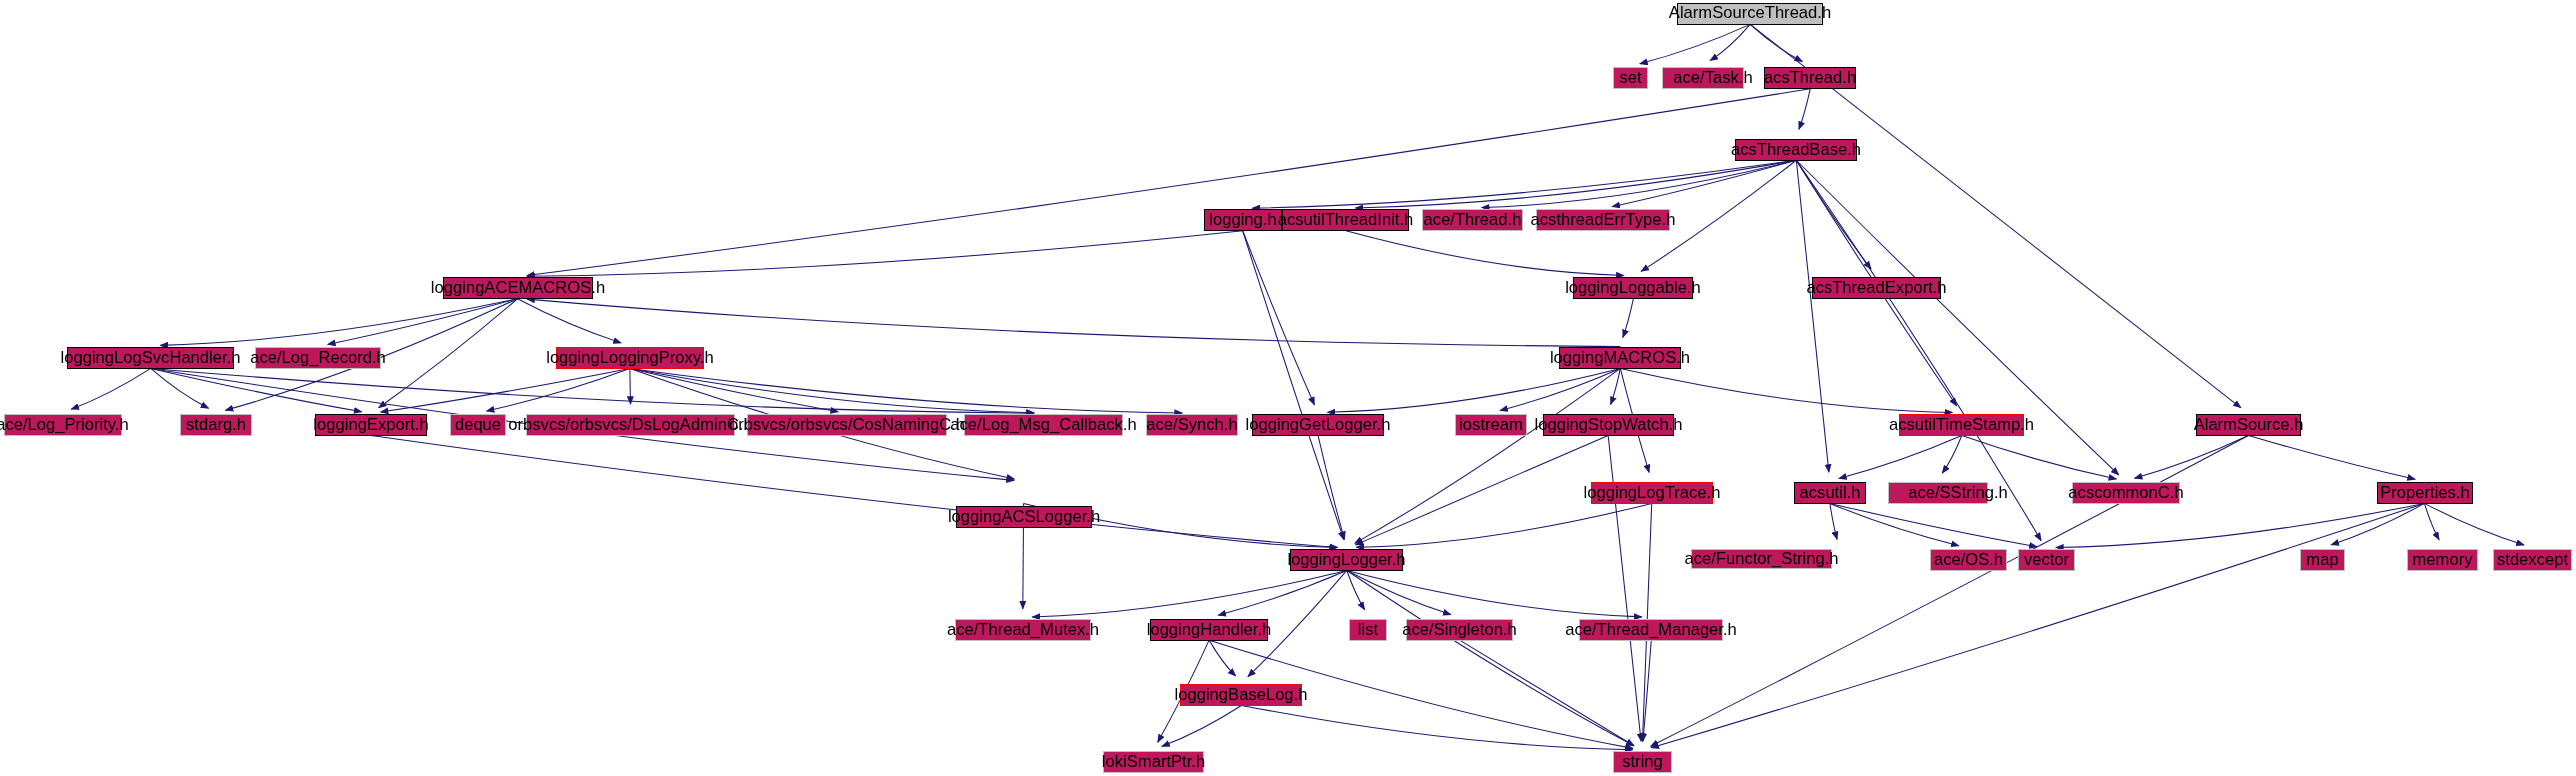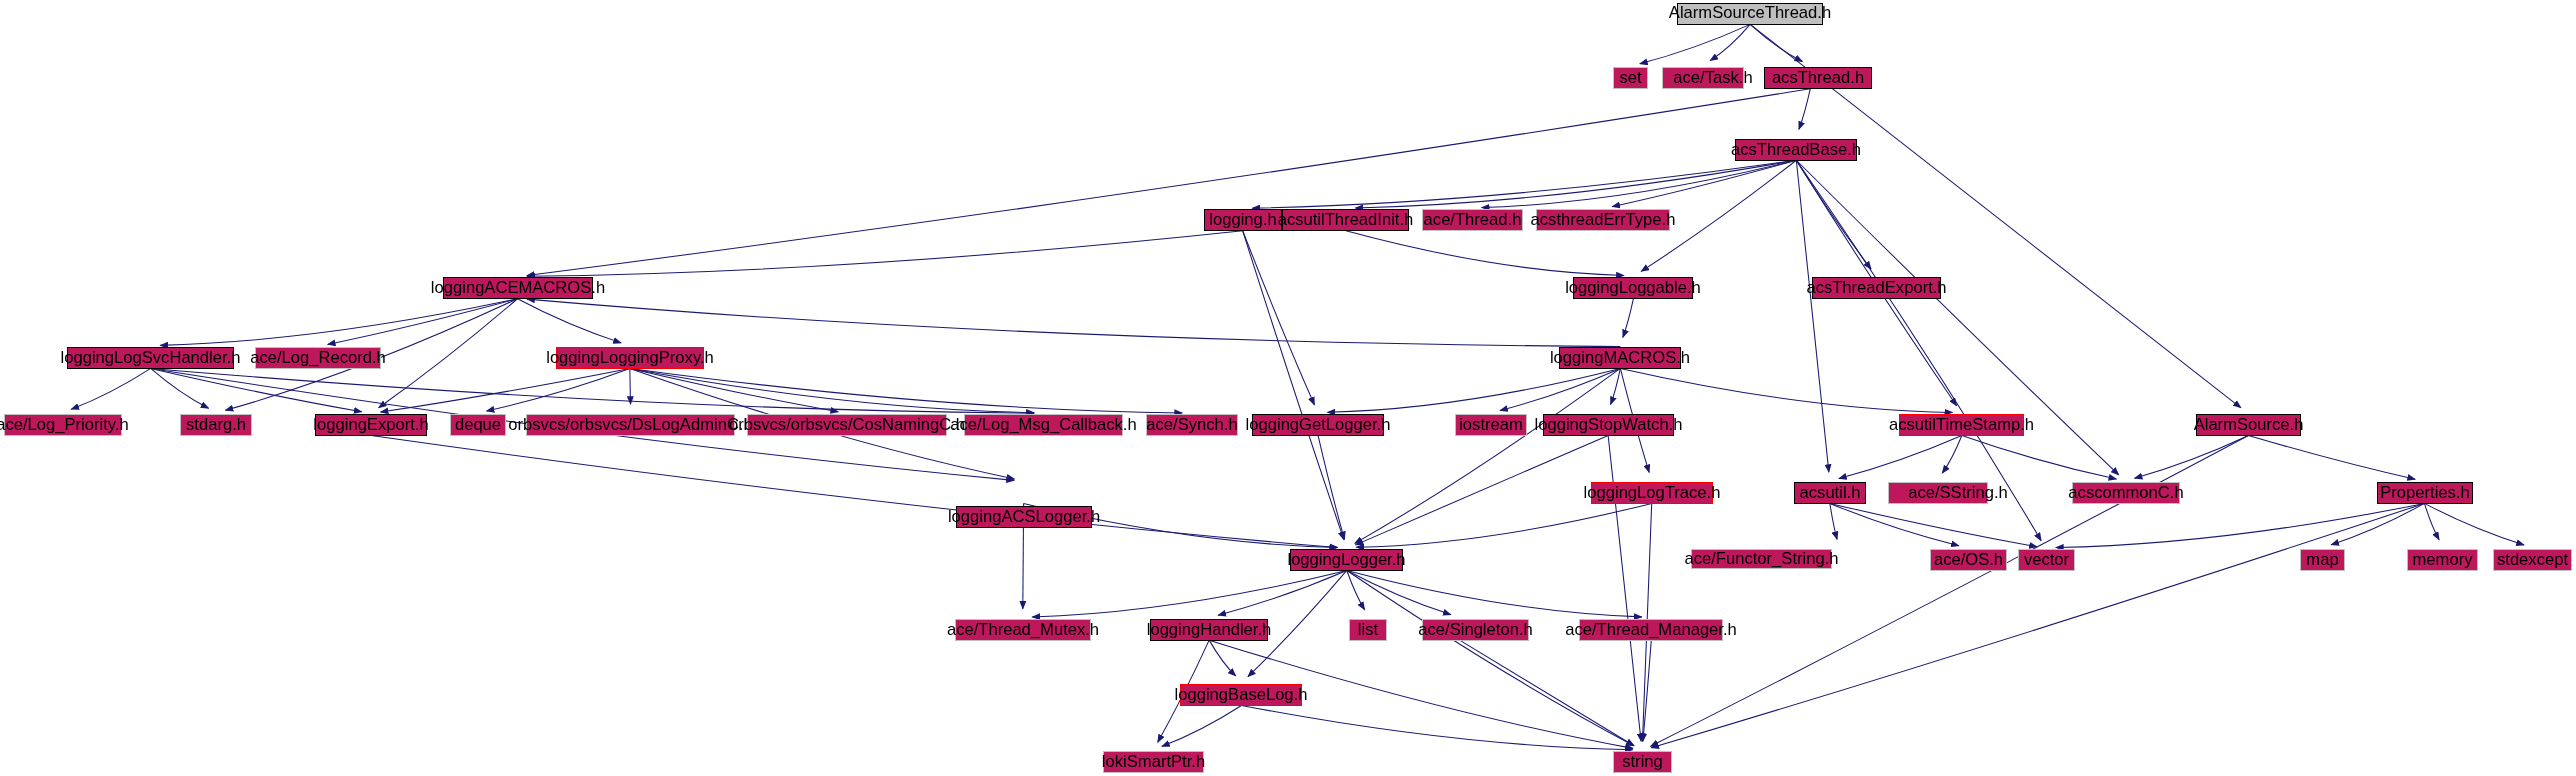--- a/index.html
+++ b/index.html
@@ -105,21 +105,21 @@
         <path d="M1425,810 Q1379.3899572103232,839.4823982679525 1333.7799144206463,856.964796535905" fill="none" stroke="#191970" stroke-width="1.2" marker-end="url(#arrow)"></path>
         <path d="M1425,810 Q1672.5348085208716,857.3821957458376 1874.069617041743,860.7643914916753" fill="none" stroke="#191970" stroke-width="1.2" marker-end="url(#arrow)"></path>
         <path d="M1895.5,735 Q1890.703178194371,799.018701839514 1885.9063563887419,851.0374036790281" fill="none" stroke="#191970" stroke-width="1.2" marker-end="url(#arrow)"></path>
         <path d="M1675.5,735 Q1786.0217134981667,801.6488430275283 1875.5934269963336,856.2976860550567" fill="none" stroke="#191970" stroke-width="1.2" marker-end="url(#arrow)"></path>
       </g>
   </svg>
   <div id="node-layer">
       <div class="node cur" style="left: 1677px; top: 2.6px; width: 146px; height: 22px;">AlarmSourceThread.h</div>
       <div class="node sys" style="left: 1613px; top: 67px; width: 35px; height: 22px;">set</div>
       <div class="node sys" style="left: 1662px; top: 67px; width: 82px; height: 22px; padding-left: 20px;">ace/Task.h</div>
-      <div class="node own" style="left: 1764px; top: 67px; width: 108px; height: 22px;">acsThread.h</div>
+      <div class="node own" style="left: 1764px; top: 67px; width: 92px; height: 22px;">acsThread.h</div>
       <div class="node own" style="left: 1735px; top: 139px; width: 122px; height: 22px;">acsThreadBase.h</div>
       <div class="node own" style="left: 1204px; top: 209px; width: 78px; height: 22px;">logging.h</div>
       <div class="node own" style="left: 1282px; top: 209px; width: 127px; height: 22px;">acsutilThreadInit.h</div>
       <div class="node sys" style="left: 1422px; top: 209px; width: 101px; height: 22px;">ace/Thread.h</div>
       <div class="node sys" style="left: 1536px; top: 209px; width: 134px; height: 22px;">acsthreadErrType.h</div>
       <div class="node own" style="left: 443px; top: 277px; width: 150px; height: 22px;">loggingACEMACROS.h</div>
       <div class="node own" style="left: 1573px; top: 277px; width: 120px; height: 22px;">loggingLoggable.h</div>
       <div class="node own" style="left: 1812px; top: 277px; width: 129px; height: 22px;">acsThreadExport.h</div>
       <div class="node own" style="left: 67px; top: 347px; width: 167px; height: 22px;">loggingLogSvcHandler.h</div>
       <div class="node sys" style="left: 255px; top: 347px; width: 126px; height: 22px;">ace/Log_Record.h</div>
@@ -147,20 +147,20 @@
       <div class="node own" style="left: 1290px; top: 549px; width: 113px; height: 22px;">loggingLogger.h</div>
       <div class="node sys" style="left: 1691px; top: 549px; width: 141px; height: 20px;">ace/Functor_String.h</div>
       <div class="node sys" style="left: 1930px; top: 549px; width: 77px; height: 22px;">ace/OS.h</div>
       <div class="node sys" style="left: 2018px; top: 549px; width: 57px; height: 22px;">vector</div>
       <div class="node sys" style="left: 2300px; top: 549px; width: 45px; height: 22px;">map</div>
       <div class="node sys" style="left: 2407px; top: 549px; width: 71px; height: 22px;">memory</div>
       <div class="node sys" style="left: 2493px; top: 549px; width: 79px; height: 22px;">stdexcept</div>
       <div class="node sys" style="left: 955px; top: 619px; width: 136px; height: 22px;">ace/Thread_Mutex.h</div>
       <div class="node own" style="left: 1150px; top: 619px; width: 118px; height: 22px;">loggingHandler.h</div>
       <div class="node sys" style="left: 1349px; top: 619px; width: 38px; height: 22px;">list</div>
-      <div class="node sys" style="left: 1406px; top: 619px; width: 107px; height: 22px; margin-left: 16px;">ace/Singleton.h</div>
+      <div class="node sys" style="left: 1406px; top: 619px; width: 107px; height: 22px;">ace/Singleton.h</div>
       <div class="node sys" style="left: 1579px; top: 619px; width: 144px; height: 22px;">ace/Thread_Manager.h</div>
       <div class="node hl" style="left: 1180px; top: 684px; width: 122px; height: 22px;">loggingBaseLog.h</div>
       <div class="node sys" style="left: 1103px; top: 751px; width: 101px; height: 22px;">lokiSmartPtr.h</div>
       <div class="node sys" style="left: 1613px; top: 751px; width: 59px; height: 22px;">string</div>
     </div>
 </div>
 
 
 </body></html>

